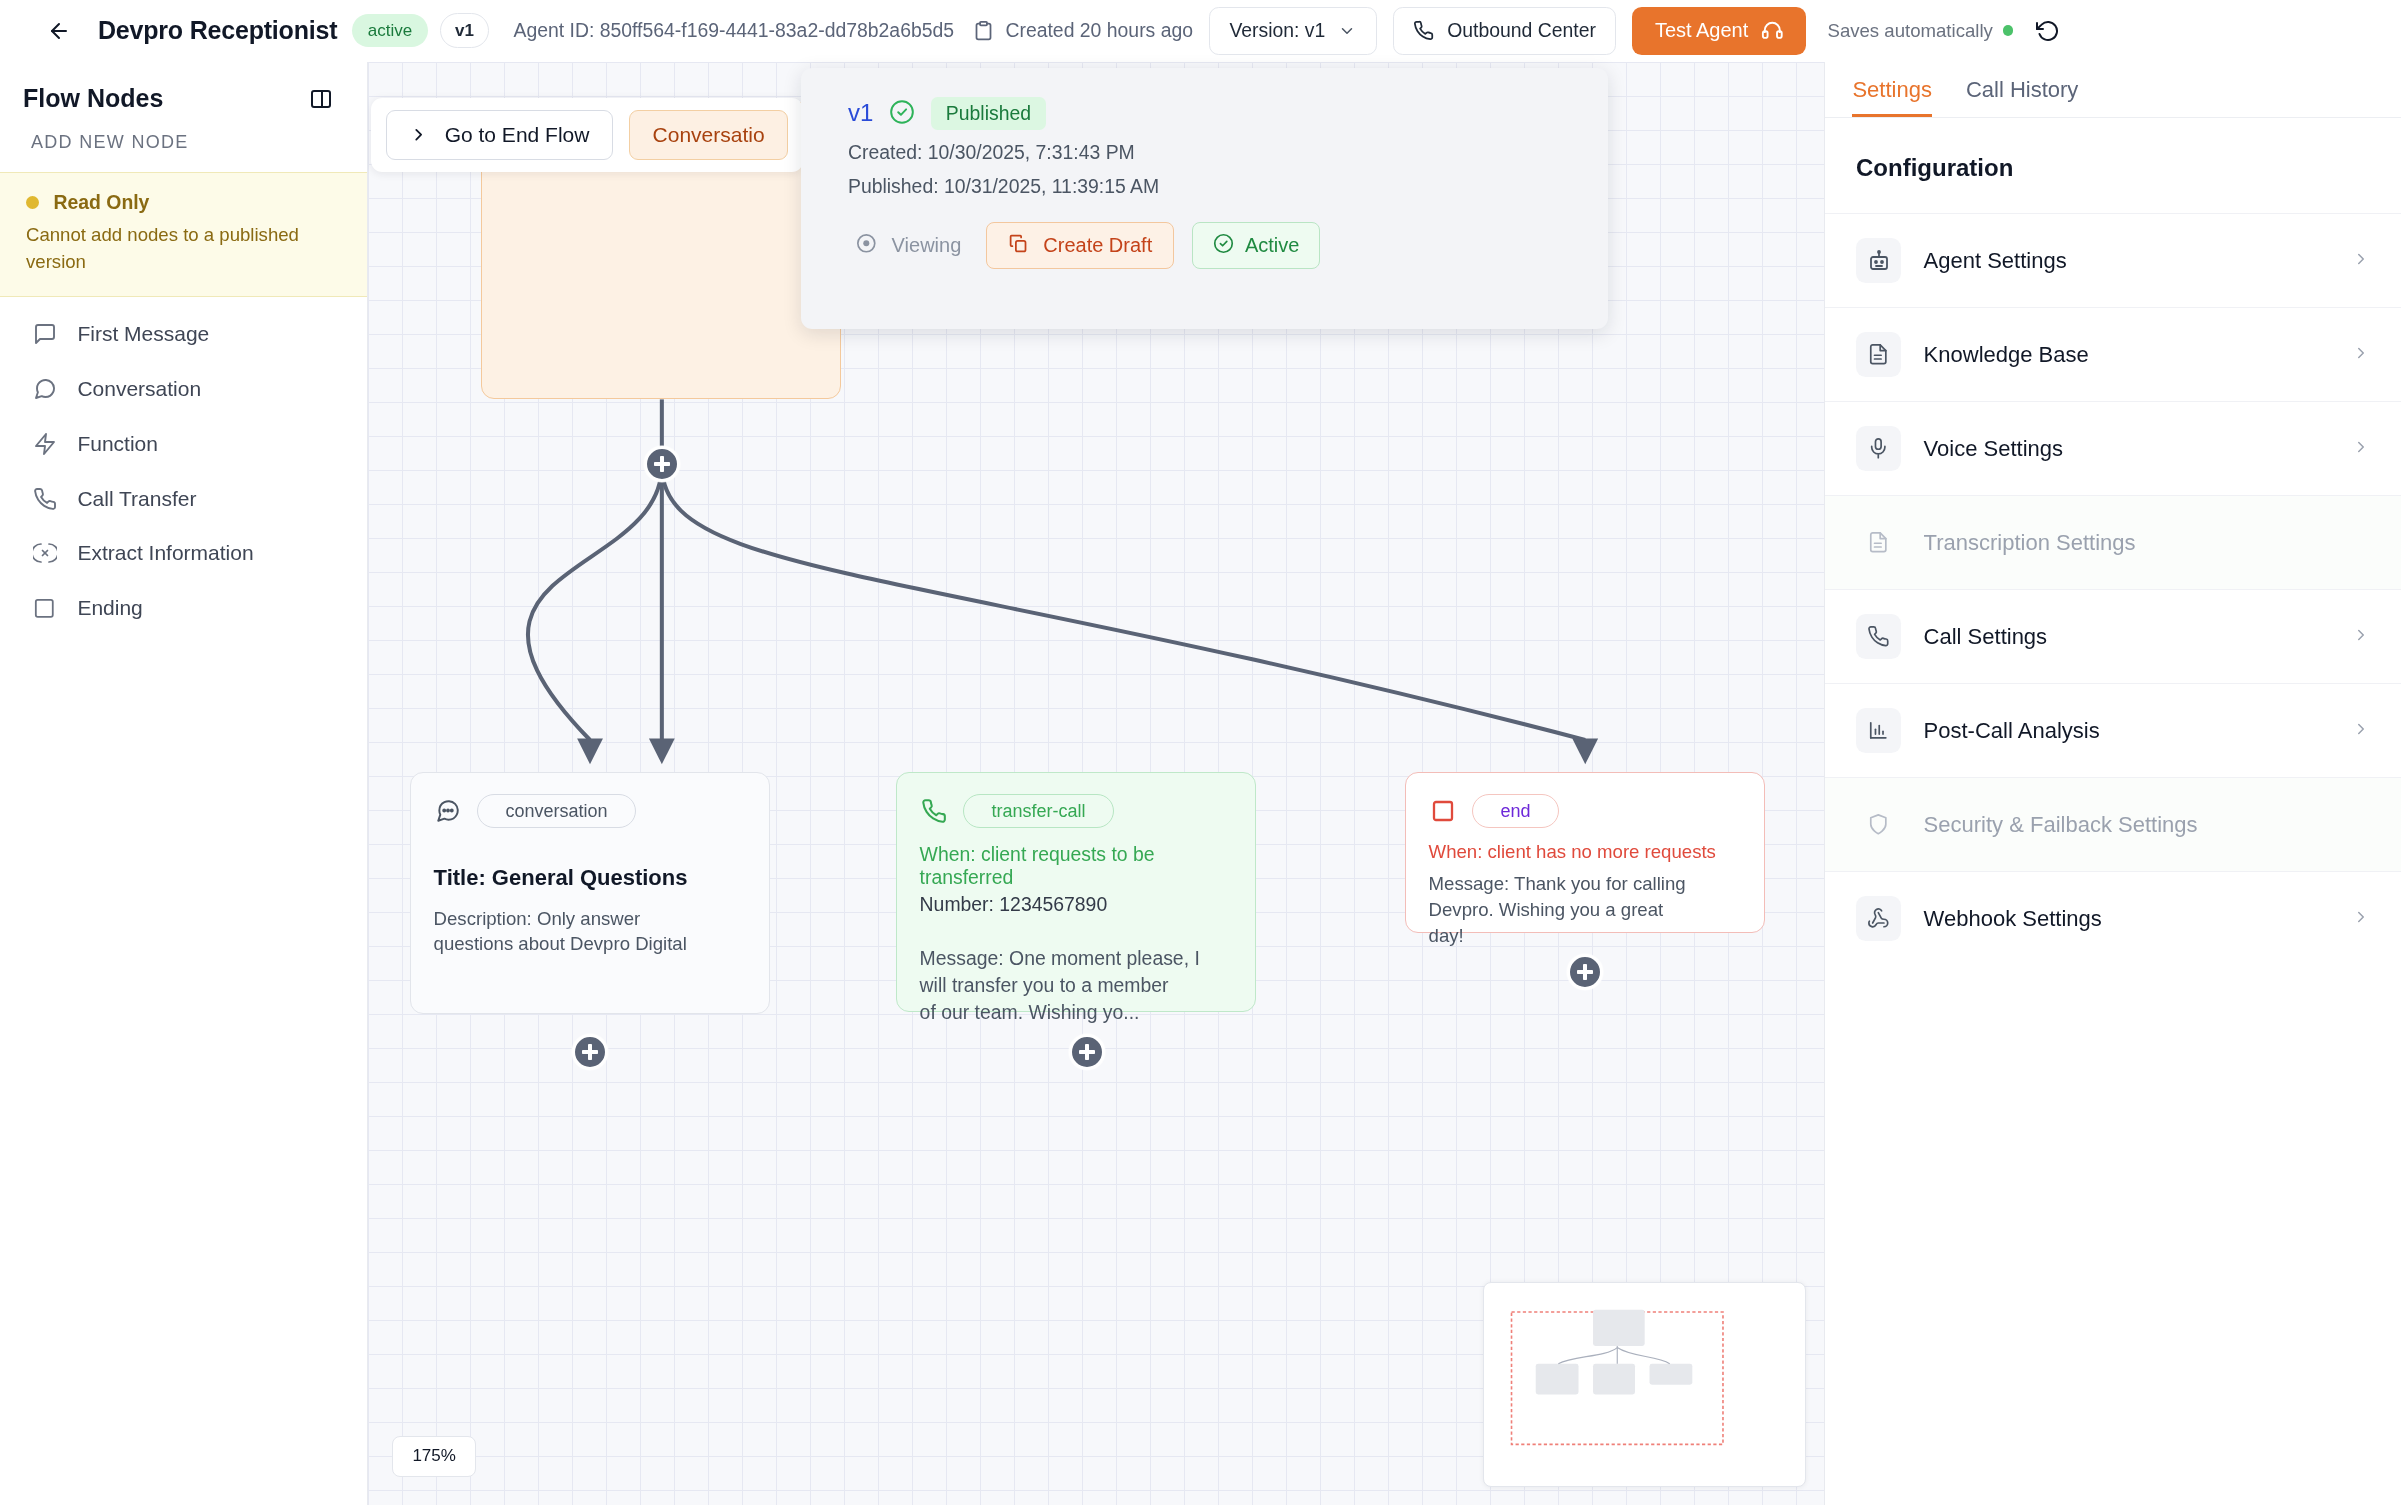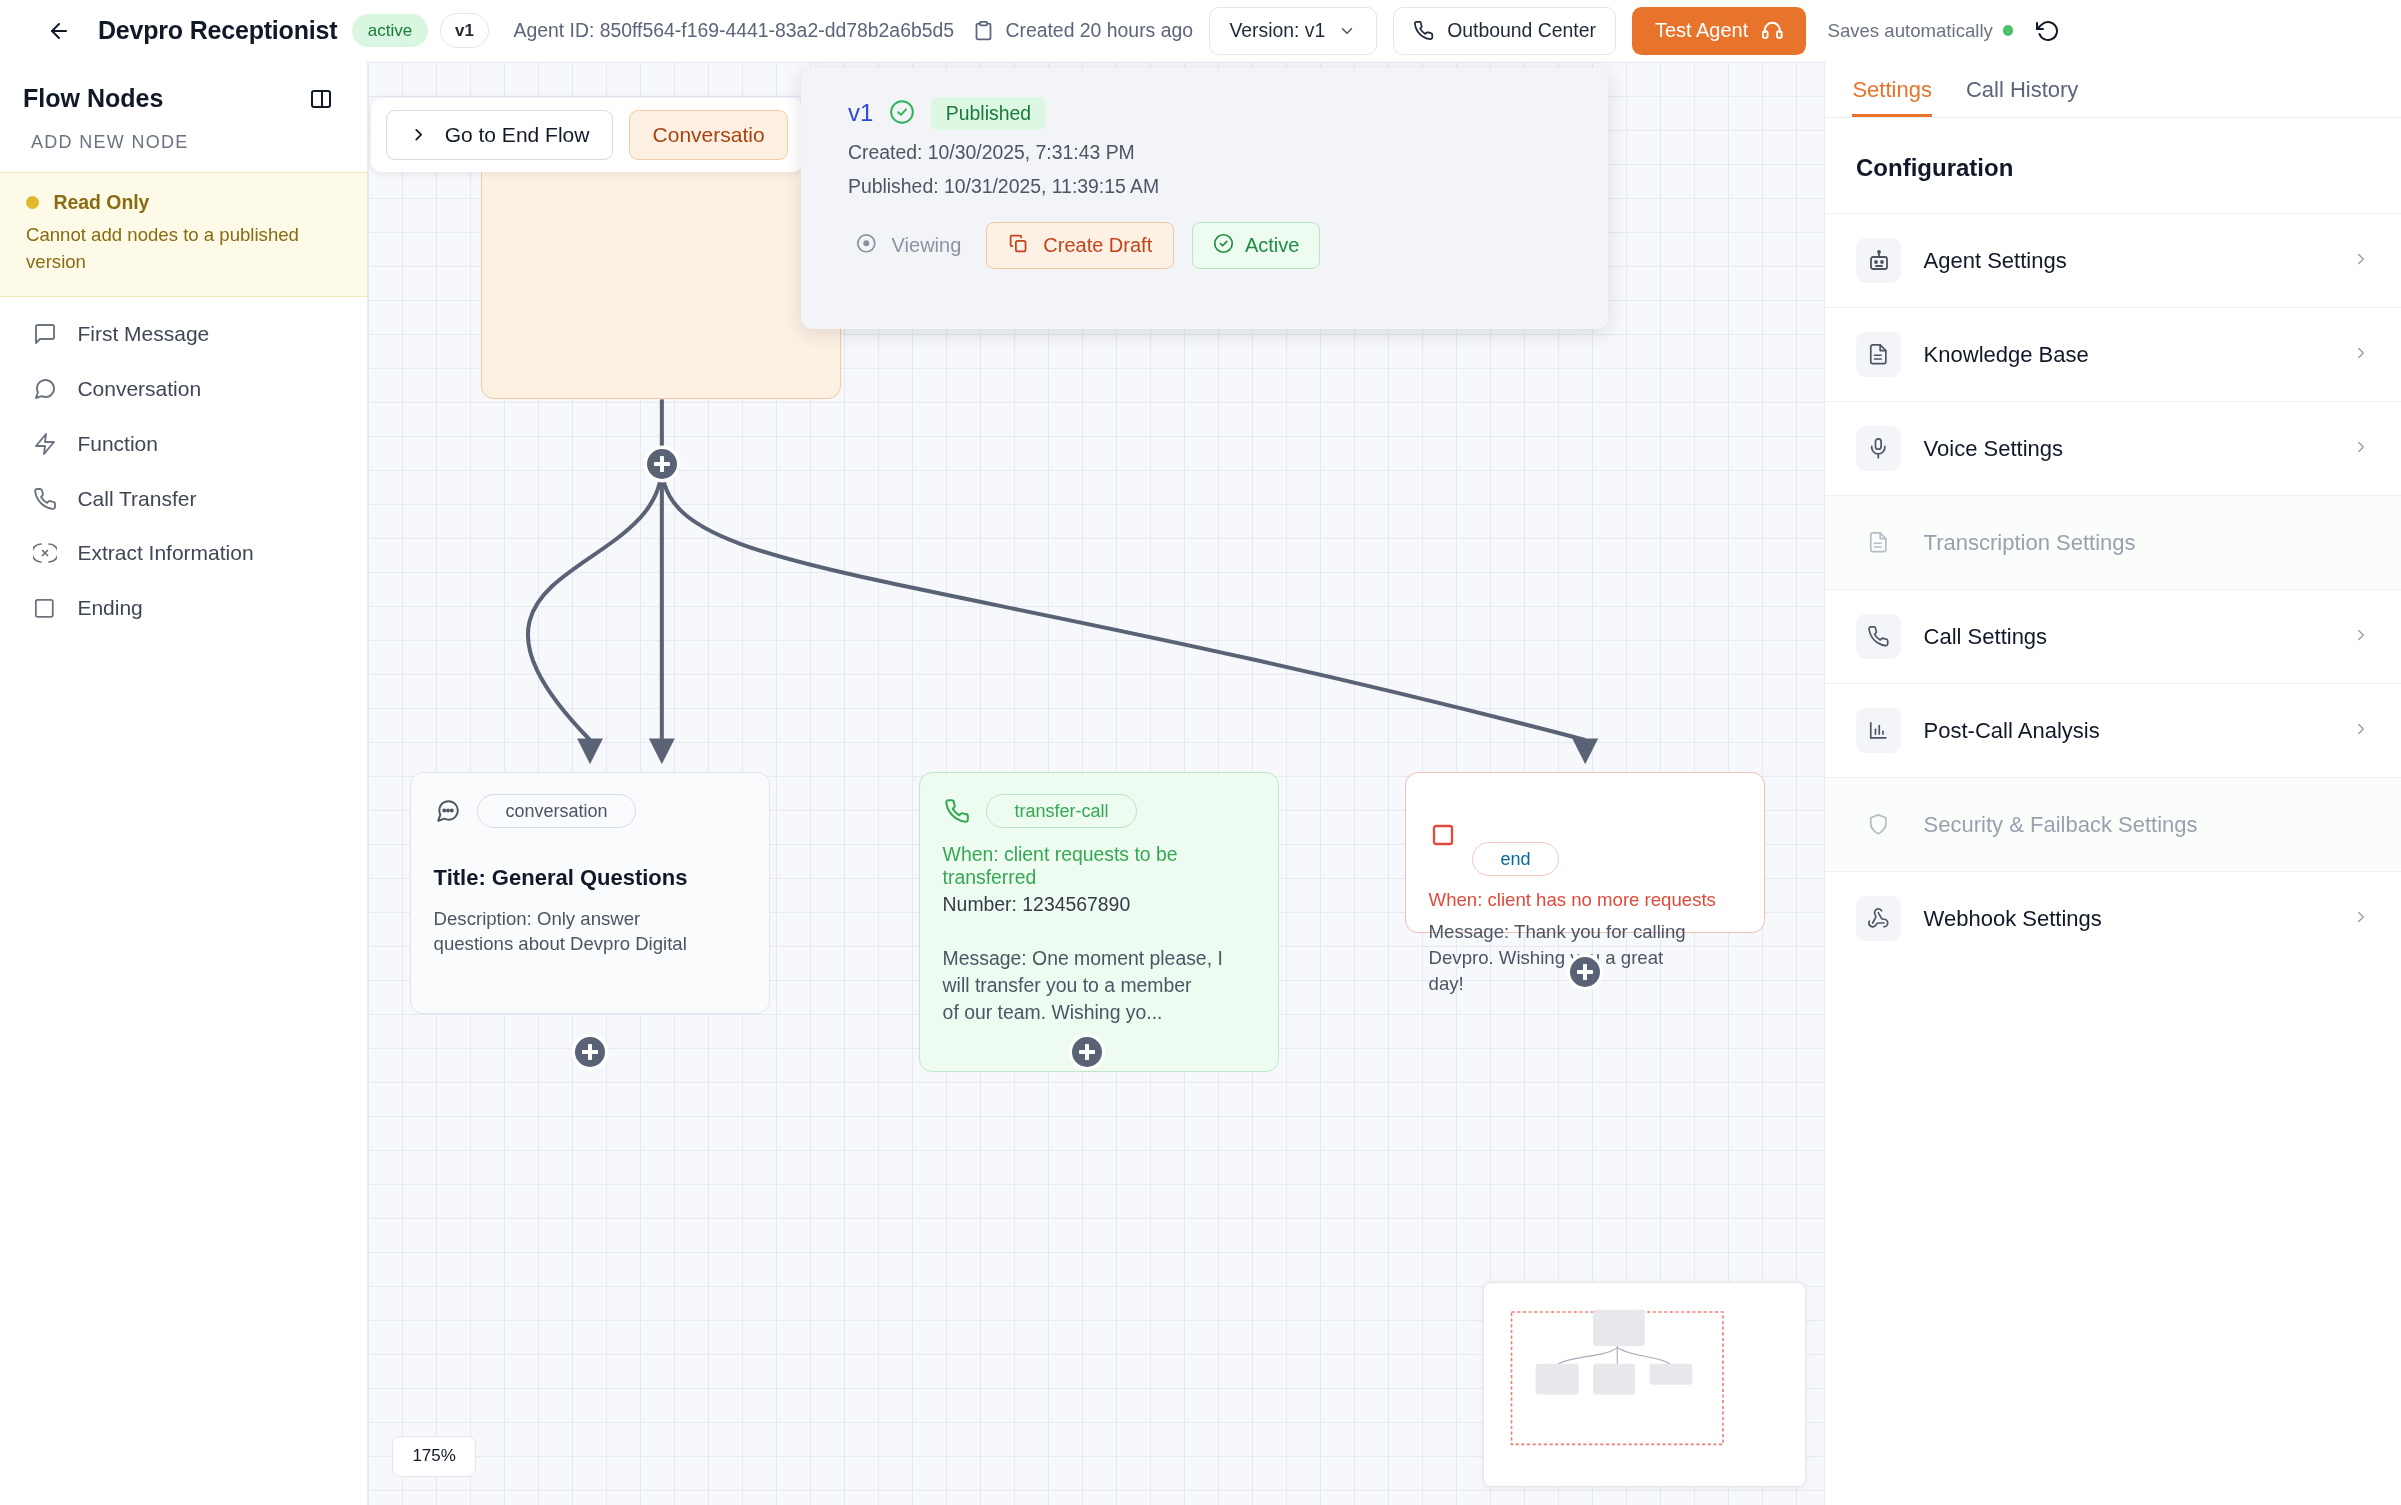--- a/index.html
+++ b/index.html
@@ -143,33 +143,33 @@
   }
   .plus::before { width: 16px; height: 3.2px; }
   .plus::after  { width: 3.2px; height: 16px; }
 
   
   .node {
     position: absolute; border-radius: 13px; z-index: 5; padding: 21px 22.6px;
   }
   .node-conv { left: 42px; top: 710px; width: 360px; height: 242px;
     background: #fafbfd; border: 0.8px solid #e2e5eb; }
-  .node-transfer { left: 551px; top: 710px; width: 360px; height: 300px;
+  .node-transfer { left: 528px; top: 710px; width: 360px; height: 240px;
     background: #eefbf1; border: 0.8px solid #bfe8c9; }
   .node-end { left: 1037px; top: 710px; width: 360px; height: 161px;
     background: #ffffff; border: 0.8px solid #f3bdb8; }
 
   .node-head { display: flex; align-items: center; gap: 14.5px; }
   .node-ico { width: 29px; height: 29px; flex:none; display:flex; align-items:center; justify-content:center; }
   .tag {
     border-radius: 806px; padding: 5.6px 27.4px; font-size: 18px; white-space: nowrap;
   }
   .tag-conv { border: 0.8px solid #d8dce4; color: #4b5563; background: transparent; }
   .tag-transfer { border: 0.8px solid #b7e6c3; color: #35a853; background: transparent; }
-  .tag-end { border: 0.8px solid #f5c6c0; color: #0369a1; background: transparent; margin-top: 48px; }
+  .tag-end { border: 0.8px solid #f5c6c0; color: #6d28d9; background: transparent; }
 
   .n-title { margin-top: 37px; font-size: 22px; font-weight: bold; color: #111827; }
   .n-desc { margin-top: 14.5px; font-size: 18.6px; color: #4b5563; line-height: 1.36; }
   .n-when-green { margin-top: 14.5px; font-size: 19.4px; color: #35a853; }
   .n-when-red { margin-top: 13px; font-size: 18.6px; color: #e04a3c; }
   .n-line { margin-top: 4.8px; font-size: 19.4px; color: #333a48; }
   .n-msg { margin-top: 29px; font-size: 19.4px; color: #4b5563; line-height: 1.38; }
   .n-msg-red { margin-top: 8px; font-size: 18.6px; color: #4b5563; line-height: 1.40; }
 
   svg.edges { position: absolute; left: 0; top: 0; width: 1457px; height: 1444px; z-index: 3; }

